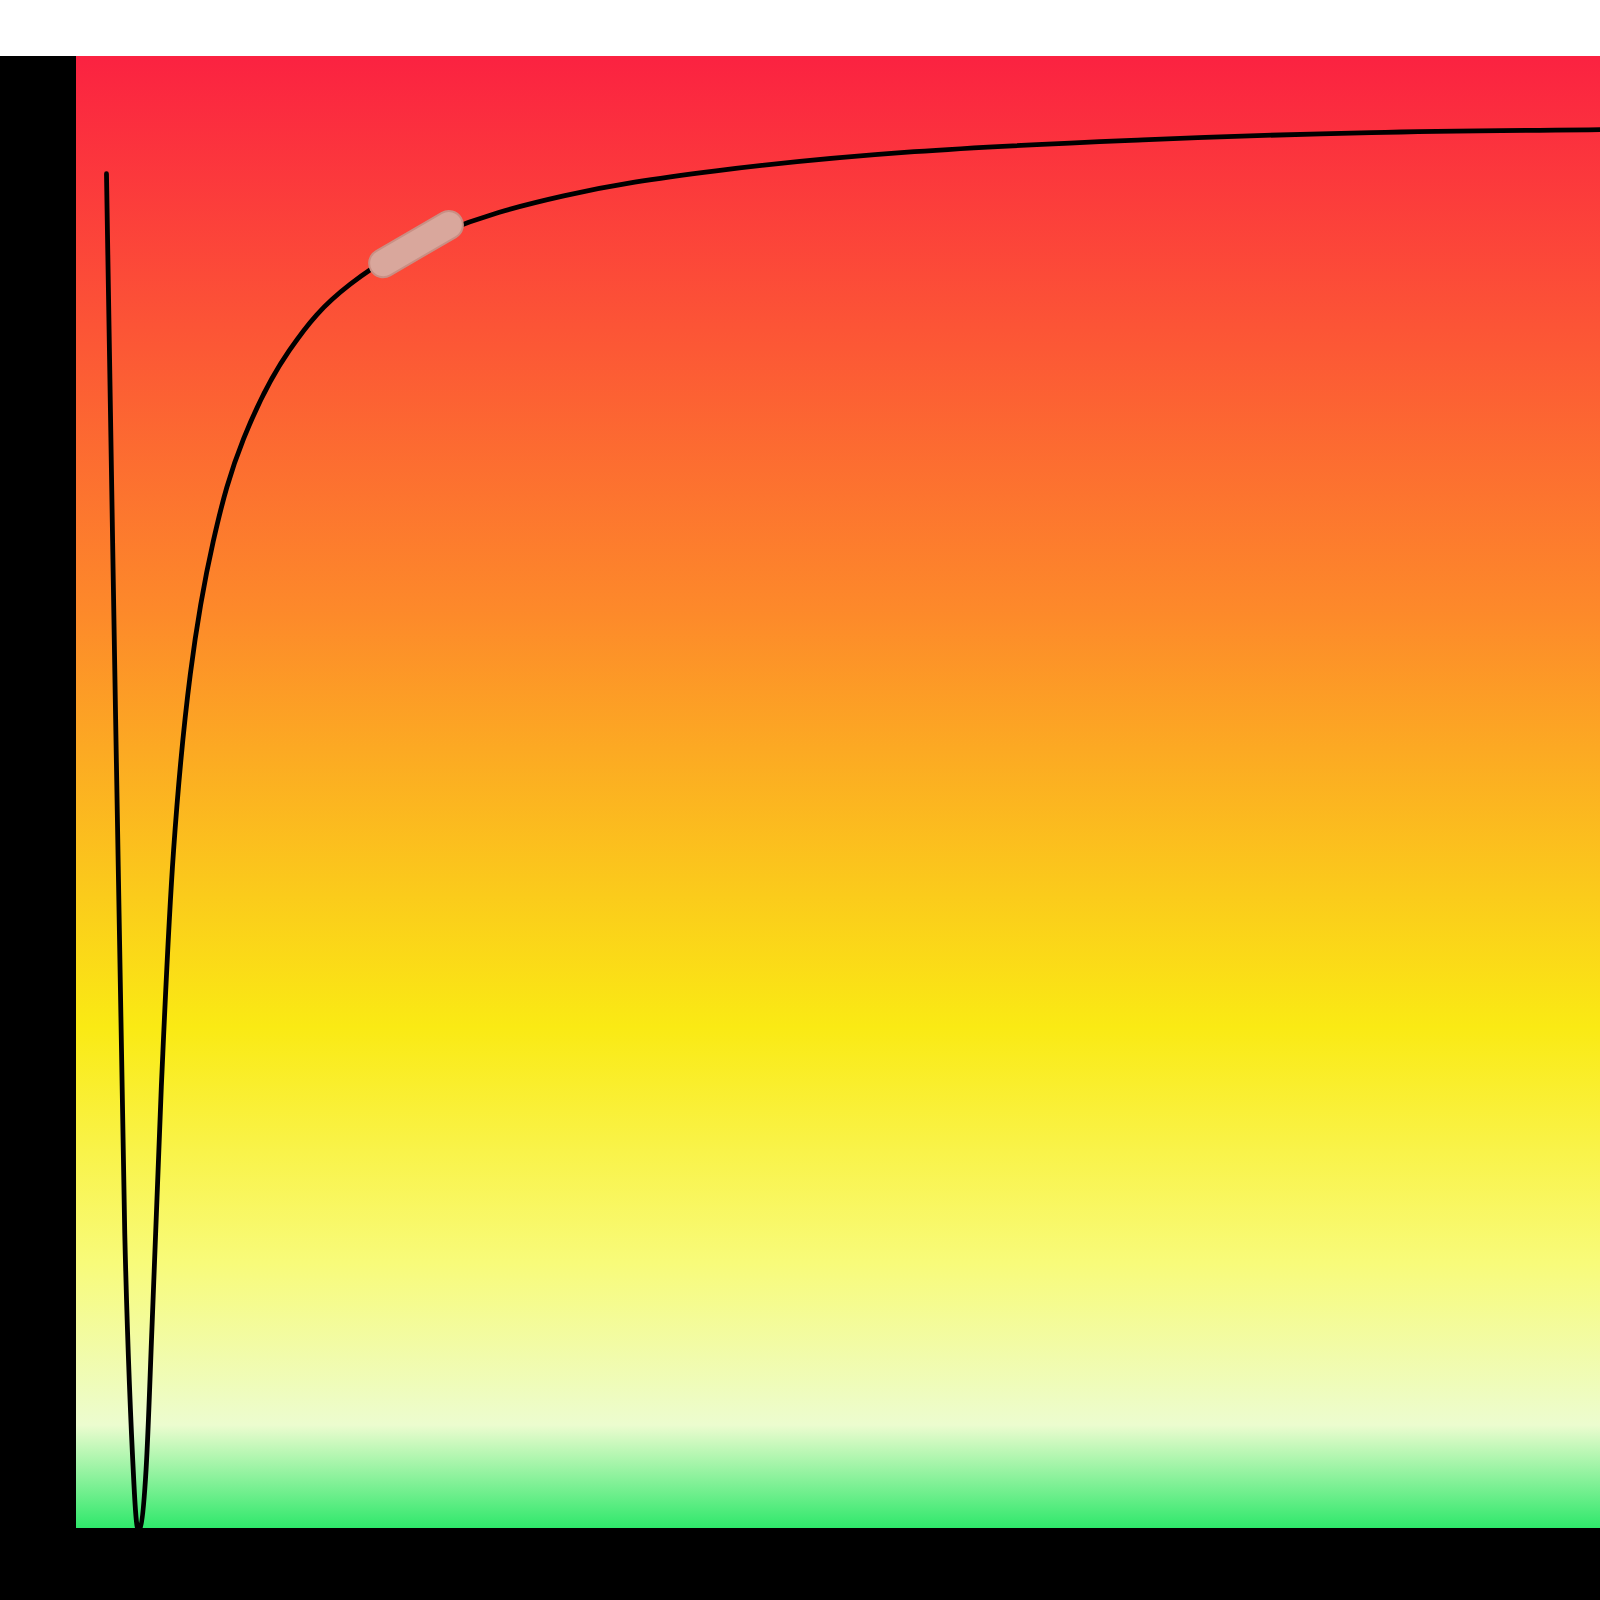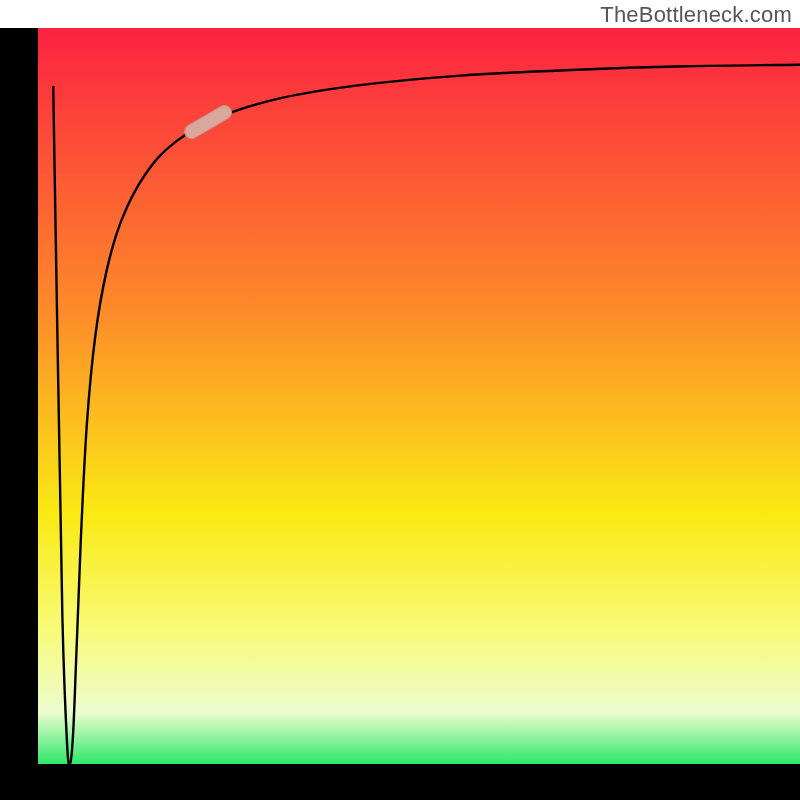--- a/index.html
+++ b/index.html
@@ -27,21 +27,20 @@
   }
   svg {
     display: block;
   }
 </style>
 </head>
 <body>
 
 <div class="stage">
 
-  <div class="attribution">TheBottleneck.com</div>
 
   <svg id="chart-svg" width="800" height="800" viewBox="0 0 800 800">
     <defs>
       <linearGradient id="bg-grad" x1="0" y1="0" x2="0" y2="1">
         <stop id="g0" offset="0%" stop-color="#fb2241"></stop>
         <stop id="g1" offset="38%" stop-color="#fd8a2a"></stop>
         <stop id="g2" offset="66%" stop-color="#faea14"></stop>
         <stop id="g3" offset="82%" stop-color="#f8fb7a"></stop>
         <stop id="g4" offset="93%" stop-color="#ecfccf"></stop>
         <stop id="g5" offset="100%" stop-color="#2fe86b"></stop>

